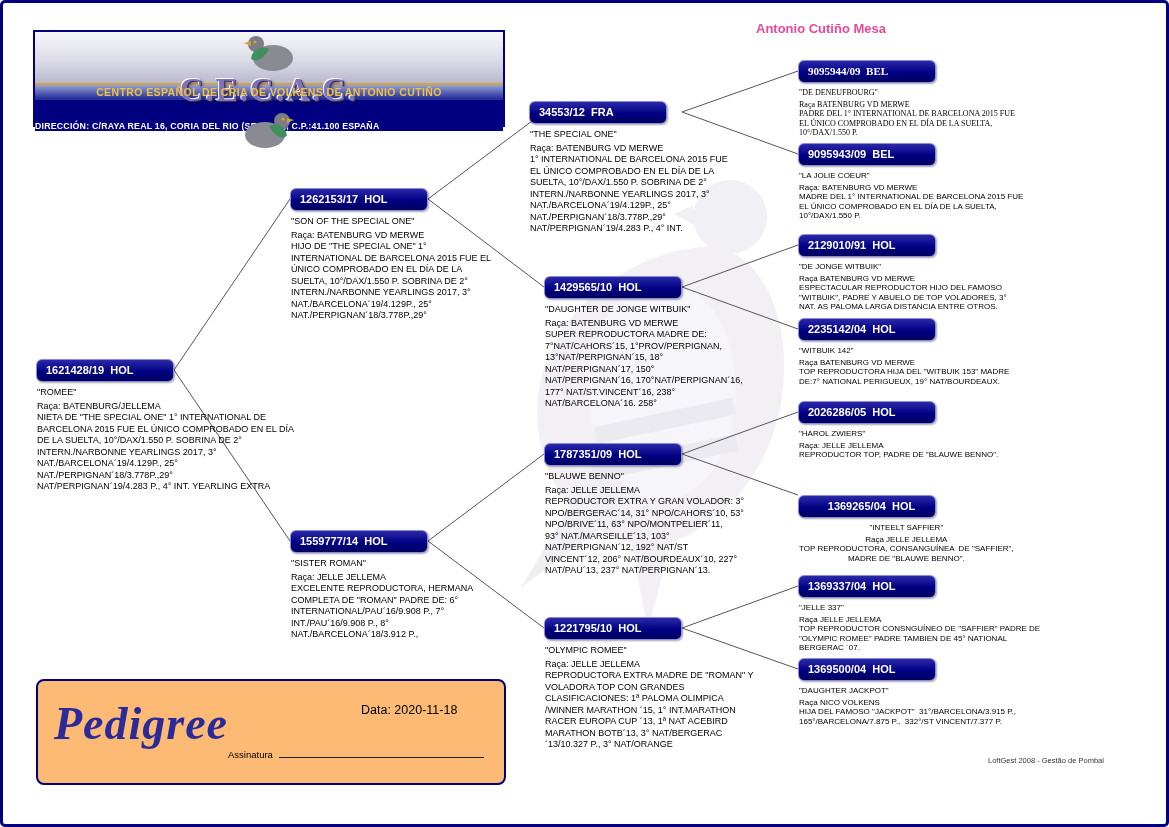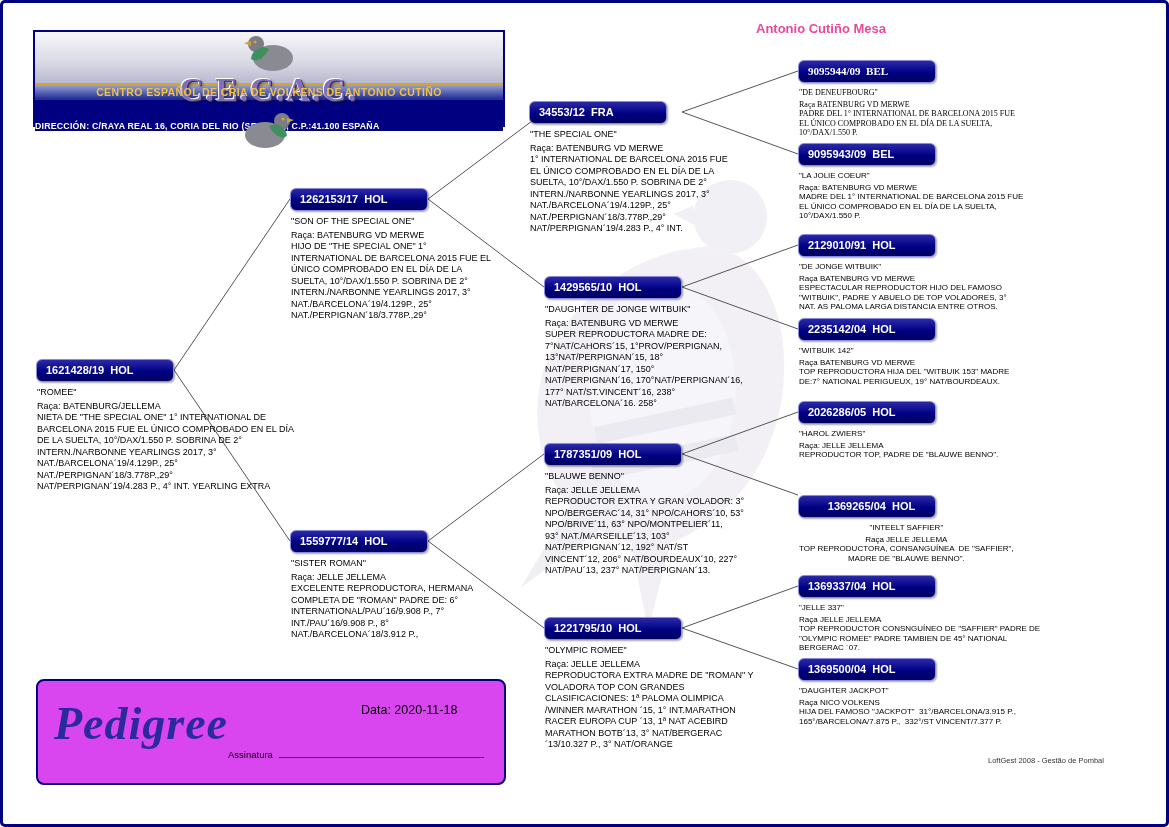--- a/index.html
+++ b/index.html
@@ -74,21 +74,21 @@
   #n-g4c{left:795px; top:231px;}
   #n-g4d{left:795px; top:315px;}
   #n-g4e{left:795px; top:398px;}
   #n-g4f{left:795px; top:492px;text-align:center;}
   #n-g4g{left:795px; top:572px;}
   #n-g4h{left:795px; top:655px;}
 
   
   .ped-box {
     position:absolute; left:33px; top:676px; width:470px; height:106px; z-index:3;
-    border:2px solid #000080; border-radius:8px; box-sizing:border-box; background:#d946ef;
+    border:2px solid #000080; border-radius:8px; box-sizing:border-box; background:#fdba74;
   }
   .ped-brand {
     position:absolute; left:16px; top:16px;
     font-family:"Liberation Serif", serif; font-style:italic; font-weight:bold;
     font-size:46px; color:#2a2a9a; letter-spacing:1px;
   }
   .ped-date { position:absolute; left:323px; top:22px; font-size:12.5px; font-weight:normal; color:#000; }
   .ped-sig  { position:absolute; left:190px; top:68px; font-size:9.5px; color:#000; }
   .sig-line { display:inline-block; width:205px; border-bottom:1px solid #222; vertical-align:baseline; margin-left:6px; }
   .credit { position:absolute; left:985px; top:753px; font-size:7.5px; color:#333; z-index:3; }

